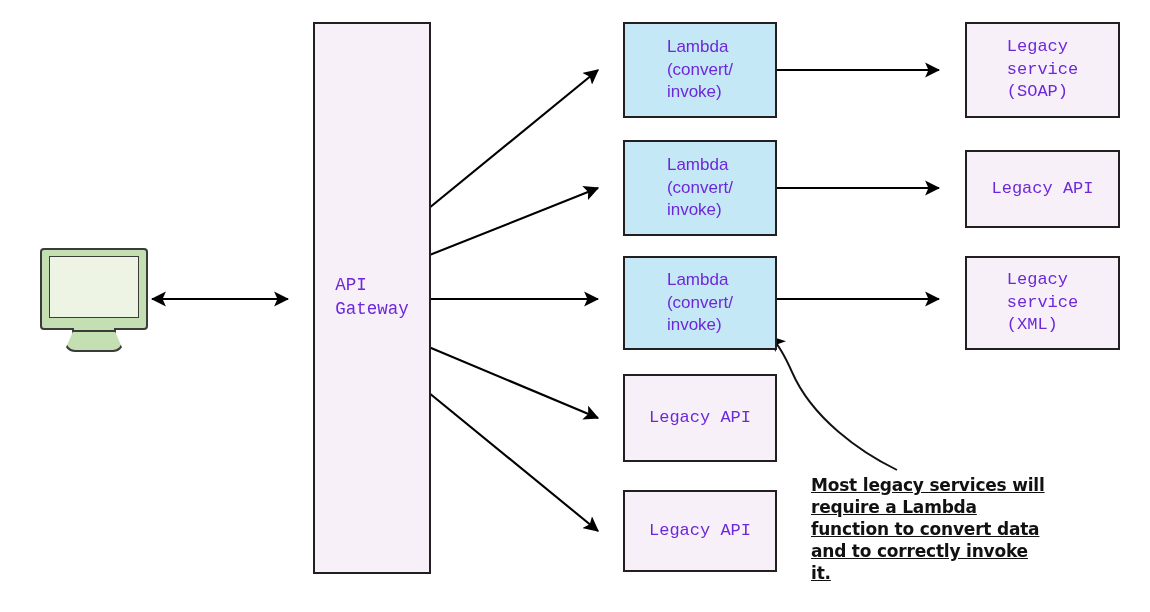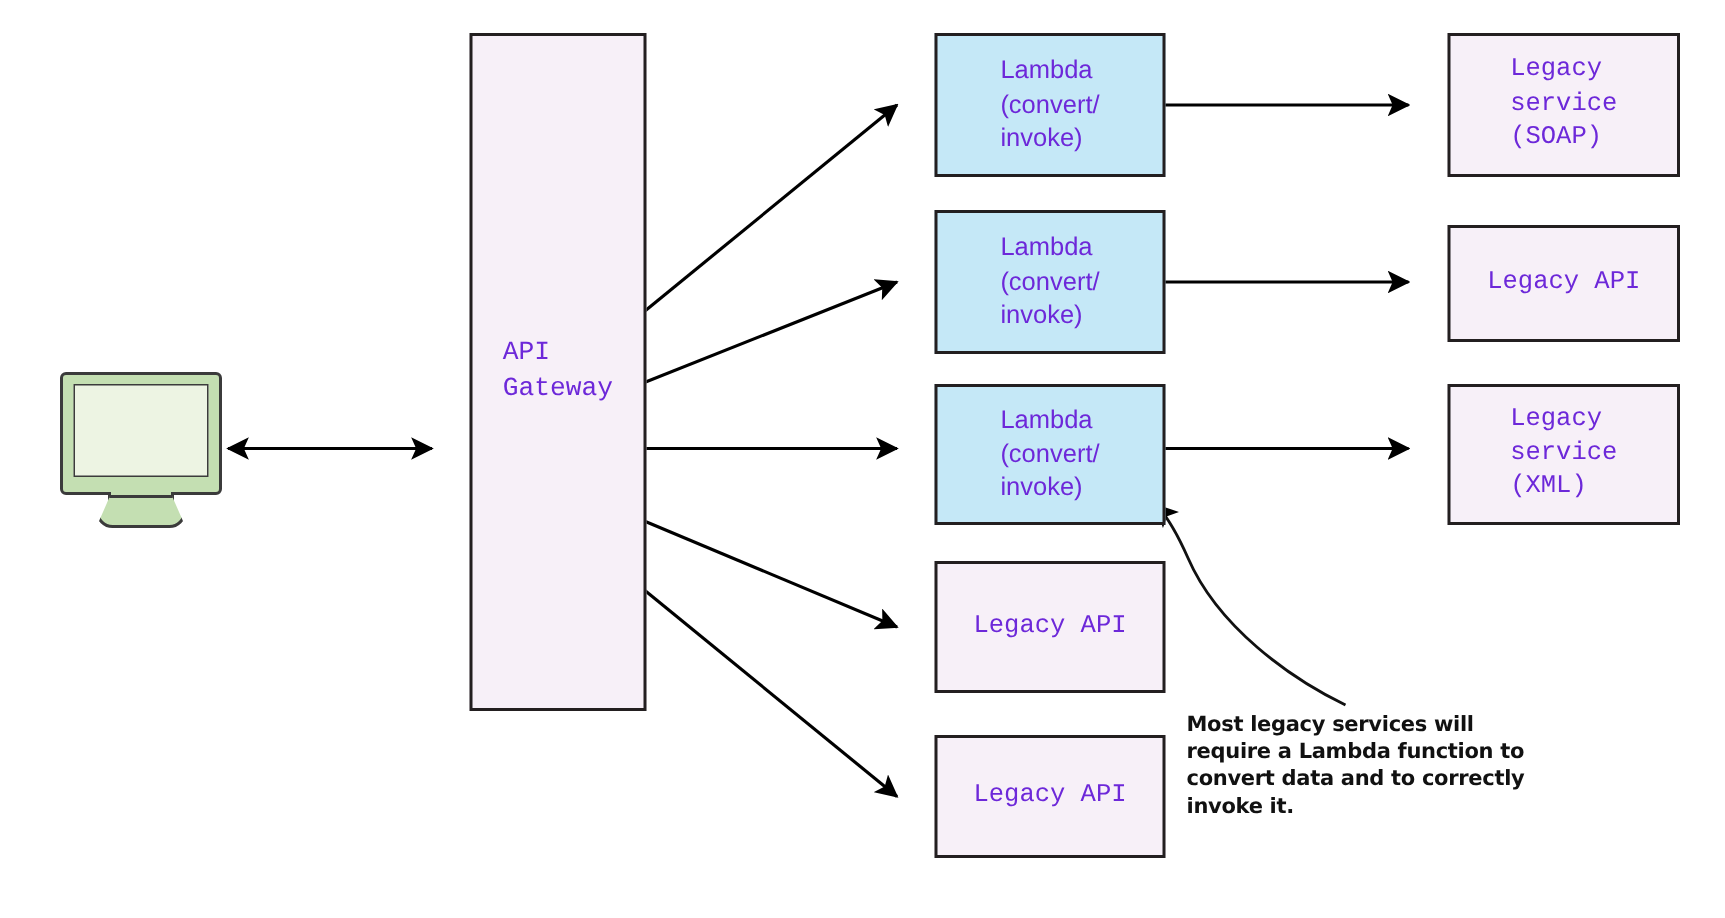--- a/index.html
+++ b/index.html
@@ -16,23 +16,23 @@
   .gw{font-size:17.5px;}
   #monitor-body{position:absolute;left:40px;top:248px;width:108px;height:82px;
       box-sizing:border-box;background:#c4dfb2;border:2px solid #3b3b3b;border-radius:4px;}
   #monitor-screen{position:absolute;left:49px;top:256px;width:90px;height:62px;
       box-sizing:border-box;background:#edf4e3;border:1.6px solid #3b3b3b;}
   #monitor-neck{position:absolute;left:72px;top:328px;width:44px;height:16px;
       box-sizing:border-box;background:#c4dfb2;border:2px solid #3b3b3b;border-top:none;}
   #monitor-foot{position:absolute;left:64px;top:330px;width:60px;height:22px;
       box-sizing:border-box;background:#c4dfb2;border:2px solid #3b3b3b;
       border-radius:0 0 11px 11px;clip-path:polygon(16% 0,84% 0,100% 100%,0 100%);}
-  #callout{position:absolute;left:791px;top:474px;width:235px;
-      font-family:"DejaVu Sans",sans-serif;font-weight:bold;font-size:14px;
-      line-height:1.30;color:#111;letter-spacing:-0.2px;}
+  #callout{position:absolute;left:811px;top:474px;width:235px;
+      font-family:"DejaVu Sans",sans-serif;font-weight:bold;font-size:17px;
+      line-height:1.30;color:#111;letter-spacing:-0.2px;text-decoration:underline;}
 </style>
 </head>
 <body>
 
 <div id="stage">
 
   <svg id="wires" viewBox="0 0 1150 612">
     <defs>
       <marker id="ahR" viewBox="0 0 10 10" refX="9.2" refY="5" markerWidth="7.2" markerHeight="7.2" orient="auto-start-reverse">
         <path d="M 0 0 L 10 5 L 0 10 L 2.2 5 z" fill="#000"></path>
@@ -58,21 +58,21 @@
     </g>
 
     <path d="M 897 470 C 860 452 812 418 792 372 C 784 354 778 344 771 337" stroke="#111" stroke-width="1.9" fill="none" marker-end="url(#ahC)"></path>
   </svg>
 
   <div id="monitor-body"></div>
   <div id="monitor-screen"></div>
   <div id="monitor-neck"></div>
   <div id="monitor-foot"></div>
 
-  <div class="node fill-lav gw" style="left:291px;top:22px;width:118px;height:452px;">
+  <div class="node fill-lav gw" style="left:291px;top:22px;width:118px;height:552px;">
     <span class="lbl">API
 Gateway</span>
   </div>
 
   <div class="node fill-blue" style="left:601px;top:22px;width:154px;height:96px;">
     <span class="lbl">Lambda
 (convert/
 invoke)</span>
   </div>
   <div class="node fill-blue" style="left:601px;top:140px;width:154px;height:96px;">

